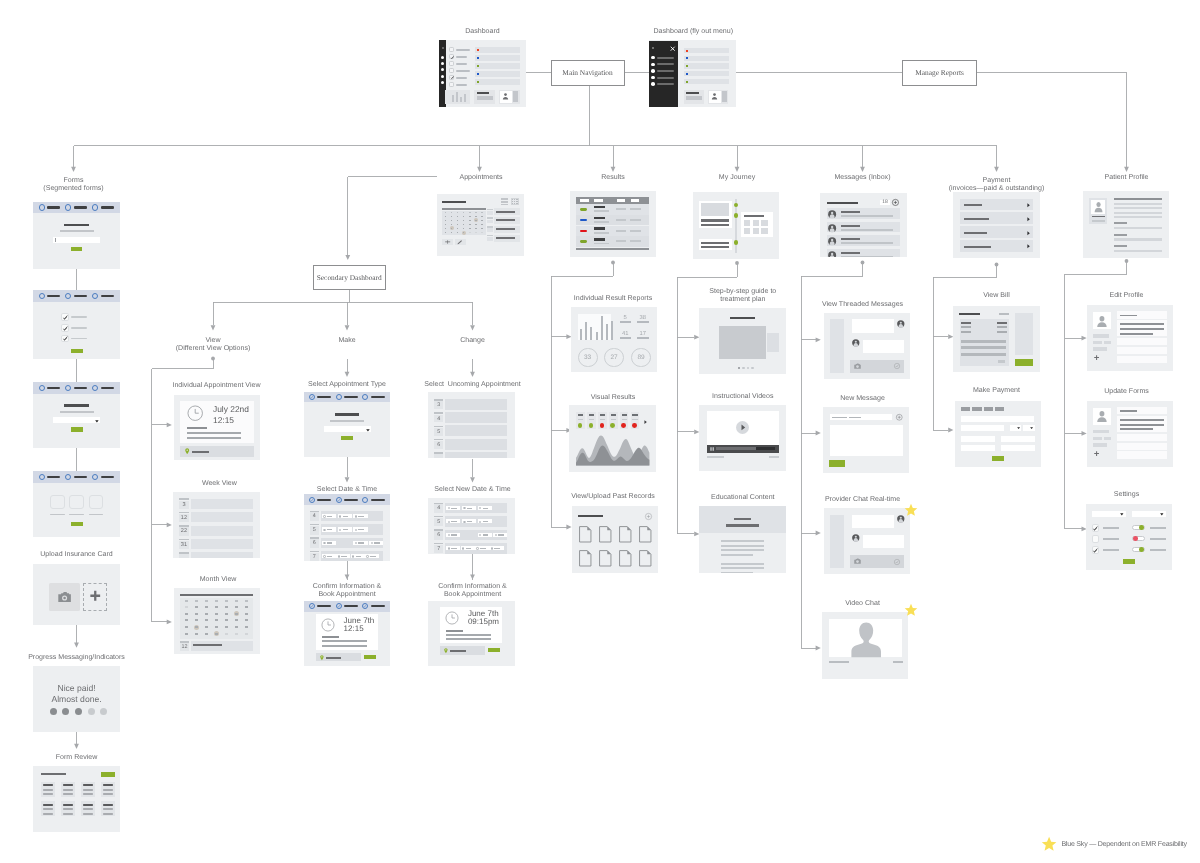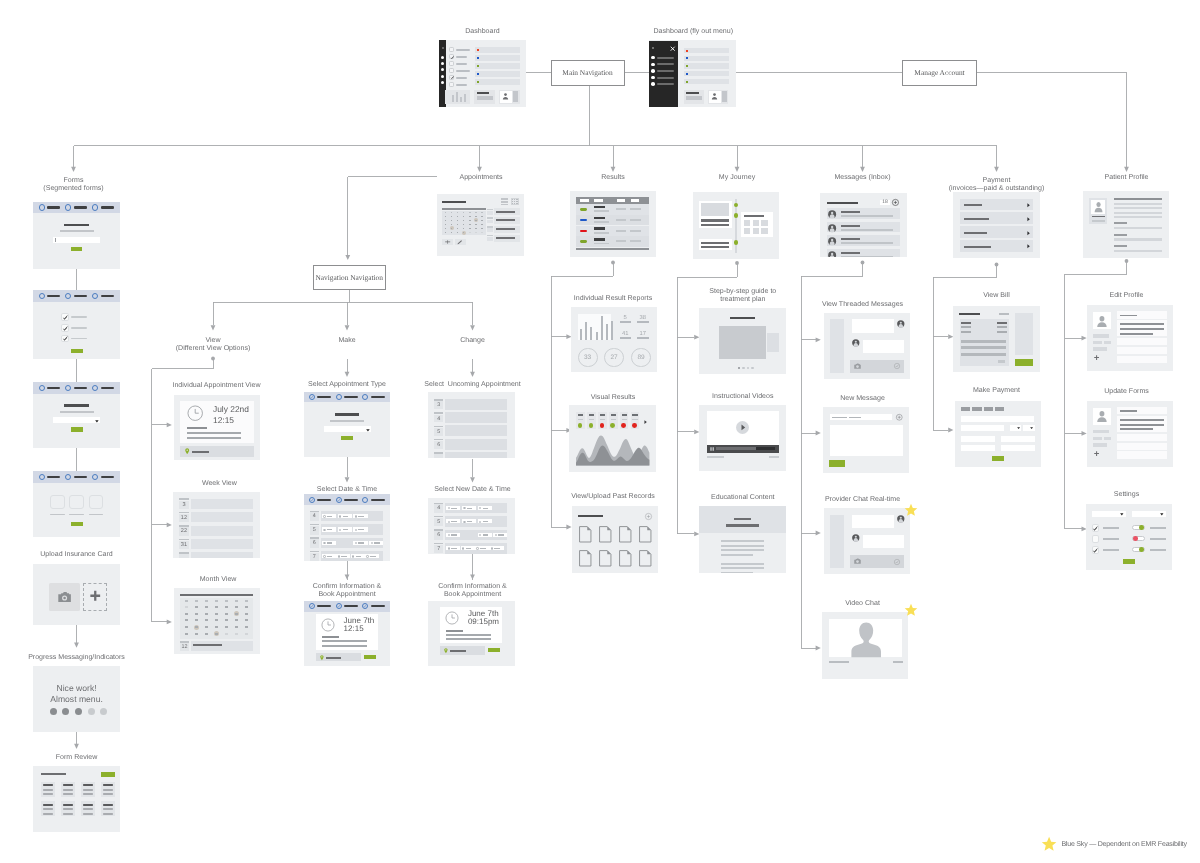--- a/index.html
+++ b/index.html
@@ -177,21 +177,21 @@
 <i style="left:499.5px;top:90.5px;width:12px;height:12px;background:#ffffff;"></i>
 <svg class="ic" style="left:502px;top:92px;width:7px;height:8.6px" viewBox="0 0 24 26">
       <circle cx="12" cy="7" r="4.6" fill="#6d6e71"></circle>
       <path d="M2.8 24 c0-5.8 4.1-8.9 9.2-8.9 s9.2 3.1 9.2 8.9 z" fill="#6d6e71"></path>
     </svg>
 <i style="left:512.5px;top:91px;width:5px;height:10.5px;background:#c3c6cb;"></i>
 <div class="navbox" style="left:550.5px;top:59.5px;width:74px;height:26px;">
       <span>Main Navigation</span>
     </div>
 <div class="navbox" style="left:902px;top:59.5px;width:75px;height:26px;">
-      <span>Manage Account</span>
+      <span>Manage Reports</span>
     </div>
 <i class="card" style="left:649px;top:40px;width:87px;height:67px;background:#edeff1;"></i>
 <i style="left:649px;top:41.2px;width:28.8px;height:66px;background:#262626;"></i>
 <i style="left:651.7px;top:46.8px;width:2.3px;height:2.3px;background:#8a8a8a;border-radius:1.15px;"></i>
 <svg class="ic" style="left:669.6px;top:45.6px;width:5.4px;height:5.4px" viewBox="0 0 12 12">
       <path d="M1.6 1.6 L10.4 10.4 M10.4 1.6 L1.6 10.4" stroke="#ffffff" stroke-width="2.1"></path>
     </svg>
 <i style="left:651.3px;top:55.8px;width:3.6px;height:3.6px;background:#ffffff;border-radius:1.8px;"></i>
 <i style="left:656.6px;top:56.699999999999996px;width:17.4px;height:2.0px;background:#6b6b6b;border-radius:1.0px;"></i>
 <i style="left:651.3px;top:62.5px;width:3.6px;height:3.6px;background:#ffffff;border-radius:1.8px;"></i>
@@ -305,21 +305,21 @@
       <path d="M0.6 6.2 h5.4 l0.4 -2.2 h3.6 l1.2 -2.4 h5.6 l1.2 2.4 h3.6 l0.4 2.2 h3.4 v15.2 h-24.8 z" fill="#8b8e91"></path>
       <circle cx="13" cy="13.6" r="5" fill="#dedfe1"></circle>
       <circle cx="13" cy="13.6" r="2.5" fill="#8b8e91"></circle>
     </svg>
 <i style="left:82.9px;top:582.7px;width:24.1px;height:28px;border:0.75px dashed #a8acb0;box-sizing:border-box;"></i>
 <svg class="ic" style="left:89.5px;top:590.2px;width:10.5px;height:11.5px" viewBox="0 0 12 12">
       <path d="M4.7 0.4 h2.6 v4.3 h4.3 v2.6 h-4.3 v4.3 h-2.6 v-4.3 h-4.3 v-2.6 h4.3 z" fill="#6d6e71"></path>
     </svg>
 <div class="lbl" style="left:-33.5px;top:654.2px;width:220px;">Progress Messaging/Indicators</div>
 <i class="card" style="left:33.3px;top:665.7px;width:86.5px;height:66px;background:#edeff1;"></i>
-<div class="lbl" style="left:33.3px;top:682.8px;width:86.5px;font-size:8.6px;color:#6d6e71;line-height:11.6px;"><span>Nice work!</span><br><span>Almost menu.</span></div>
+<div class="lbl" style="left:33.3px;top:682.8px;width:86.5px;font-size:8.6px;color:#6d6e71;line-height:11.6px;"><span>Nice paid!</span><br><span>Almost done.</span></div>
 <i style="left:49.5px;top:708.1px;width:7.0px;height:7.0px;background:#8a8d90;border-radius:3.5px;"></i>
 <i style="left:62.2px;top:708.1px;width:7.0px;height:7.0px;background:#8a8d90;border-radius:3.5px;"></i>
 <i style="left:74.9px;top:708.1px;width:7.0px;height:7.0px;background:#8a8d90;border-radius:3.5px;"></i>
 <i style="left:87.5px;top:708.1px;width:7.0px;height:7.0px;background:#c8cbce;border-radius:3.5px;"></i>
 <i style="left:100.2px;top:708.1px;width:7.0px;height:7.0px;background:#c8cbce;border-radius:3.5px;"></i>
 <div class="lbl" style="left:-33.5px;top:754.2px;width:220px;">Form Review</div>
 <i class="card" style="left:33.3px;top:765.8px;width:86.5px;height:66.3px;background:#edeff1;"></i>
 <i style="left:40.8px;top:772.8px;width:25.3px;height:2.5px;background:#6d6e71;"></i>
 <i style="left:100.9px;top:772.3px;width:14.1px;height:4.4px;background:#8cb02c;"></i>
 <i style="left:41.1px;top:781.5px;width:13.9px;height:15.1px;background:#e2e5e8;"></i>
@@ -434,21 +434,21 @@
 <i style="left:496.2px;top:219.4px;width:18.5px;height:2.1px;background:#6d6e71;"></i>
 <i style="left:487.3px;top:226.0px;width:5.7px;height:1.6px;background:#c9cdd1;"></i>
 <i style="left:487.3px;top:228.4px;width:5.7px;height:3.6px;background:#dfe2e6;"></i>
 <i style="left:494.2px;top:225.8px;width:25.5px;height:7.0px;background:#e2e5e8;"></i>
 <i style="left:496.2px;top:228.10000000000002px;width:18.5px;height:2.1px;background:#6d6e71;"></i>
 <i style="left:487.3px;top:234.7px;width:5.7px;height:1.6px;background:#c9cdd1;"></i>
 <i style="left:487.3px;top:237.1px;width:5.7px;height:3.6px;background:#dfe2e6;"></i>
 <i style="left:494.2px;top:234.5px;width:25.5px;height:7.0px;background:#e2e5e8;"></i>
 <i style="left:496.2px;top:236.8px;width:18.5px;height:2.1px;background:#6d6e71;"></i>
 <div class="navbox" style="left:312.5px;top:265px;width:73.5px;height:25px;">
-      <span>Navigation Navigation</span>
+      <span>Secondary Dashboard</span>
     </div>
 <div class="lbl" style="left:103.0px;top:337px;width:220px;">View
 (Different View Options)</div>
 <div class="lbl" style="left:237.0px;top:337px;width:220px;">Make</div>
 <div class="lbl" style="left:362.5px;top:337px;width:220px;">Change</div>
 <div class="lbl" style="left:106.5px;top:381.5px;width:220px;">Individual Appointment View</div>
 <i class="card" style="left:174.3px;top:394.8px;width:85.9px;height:65.1px;background:#edeff1;"></i>
 <i style="left:180.3px;top:400.9px;width:73.3px;height:41.7px;background:#fbfbfc;"></i>
 <svg class="ic" style="left:186.6px;top:404.8px;width:16.4px;height:16.4px" viewBox="0 0 24 24">
       <circle cx="12" cy="12" r="10.6" fill="none" stroke="#9a9da1" stroke-width="1.25"></circle>

